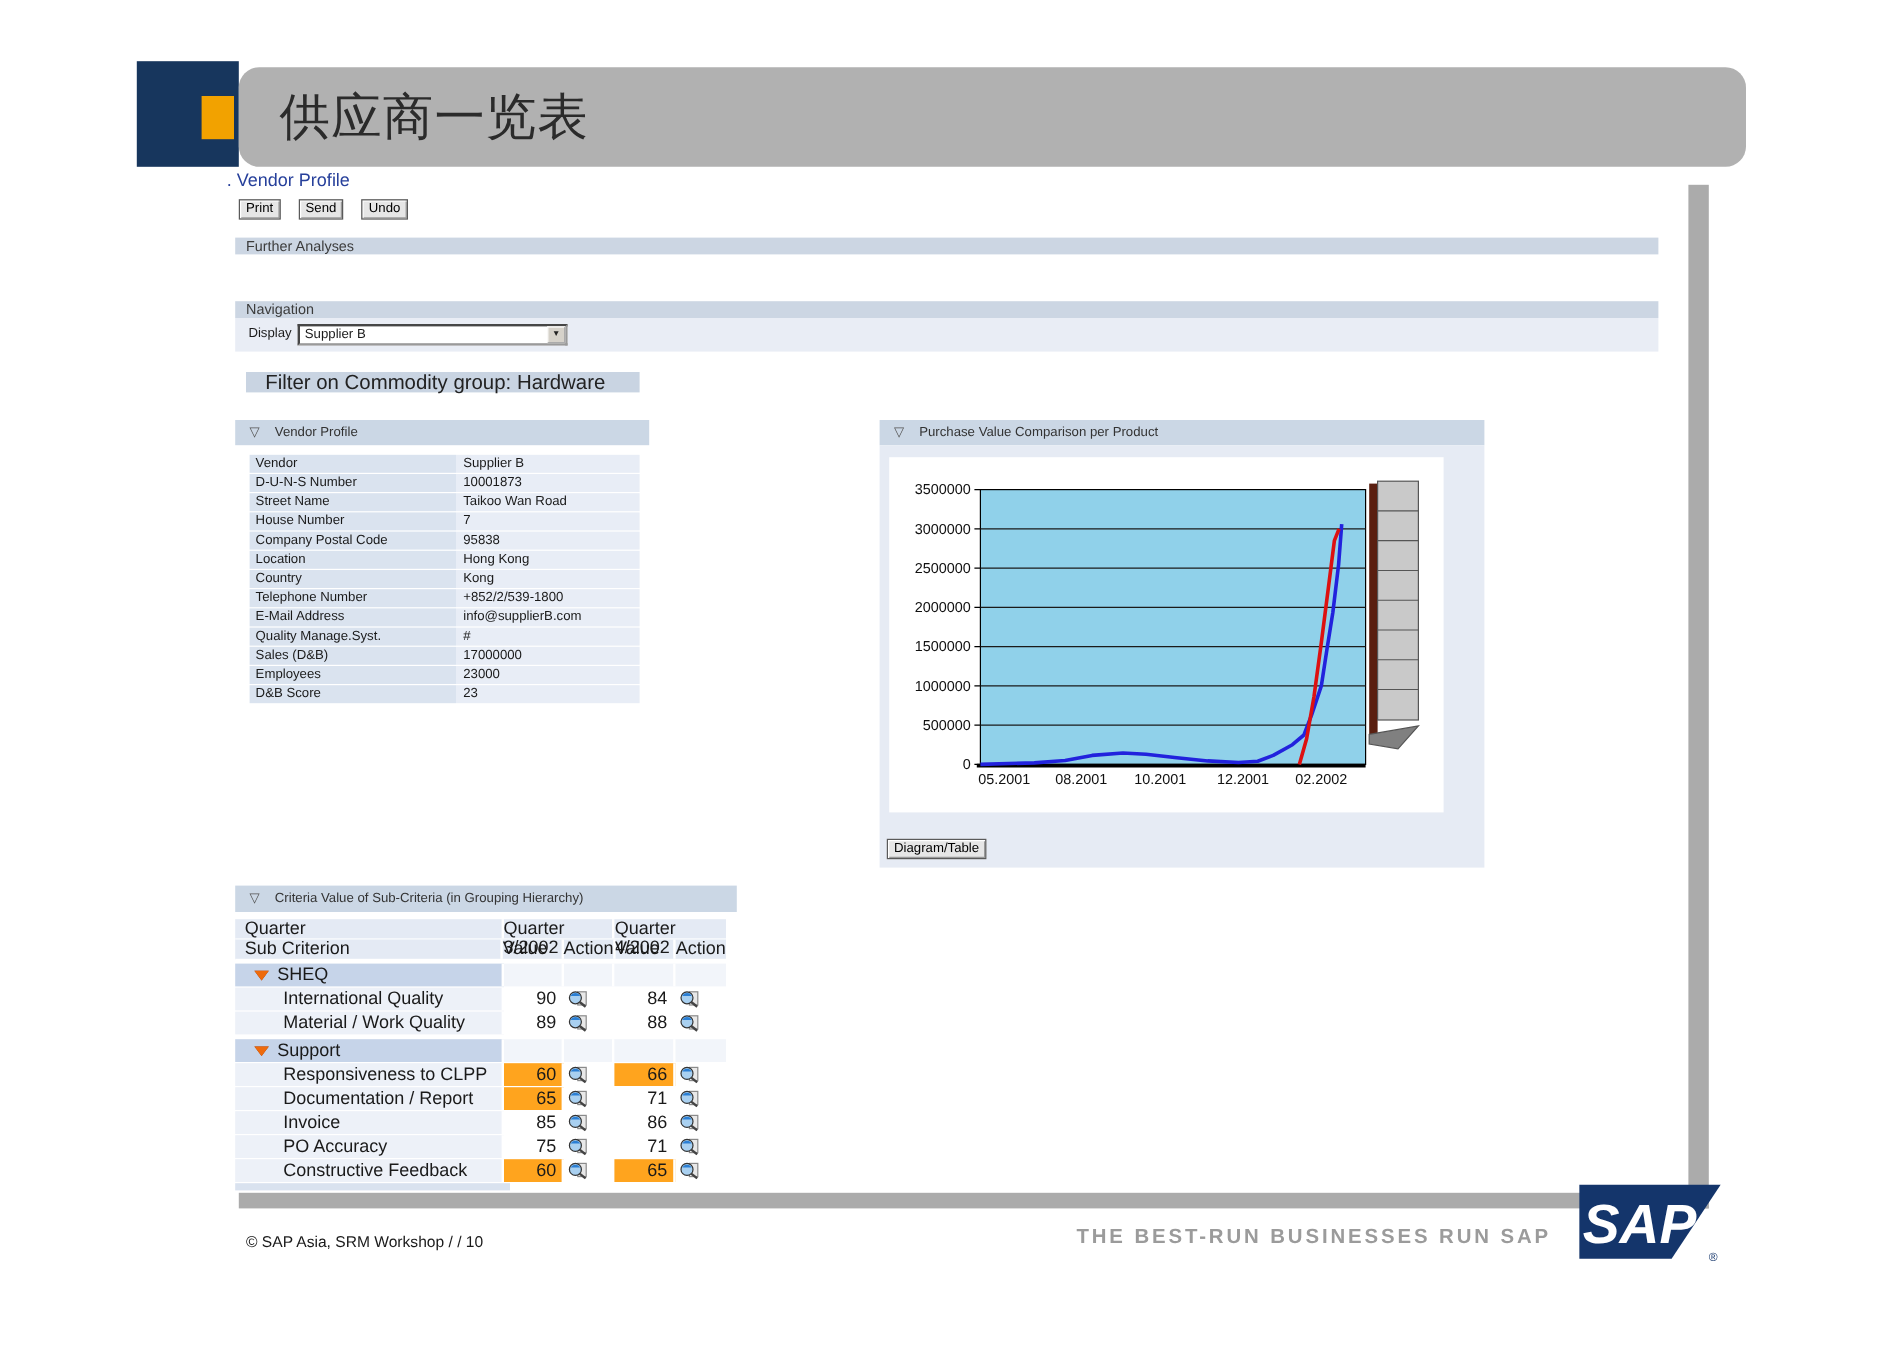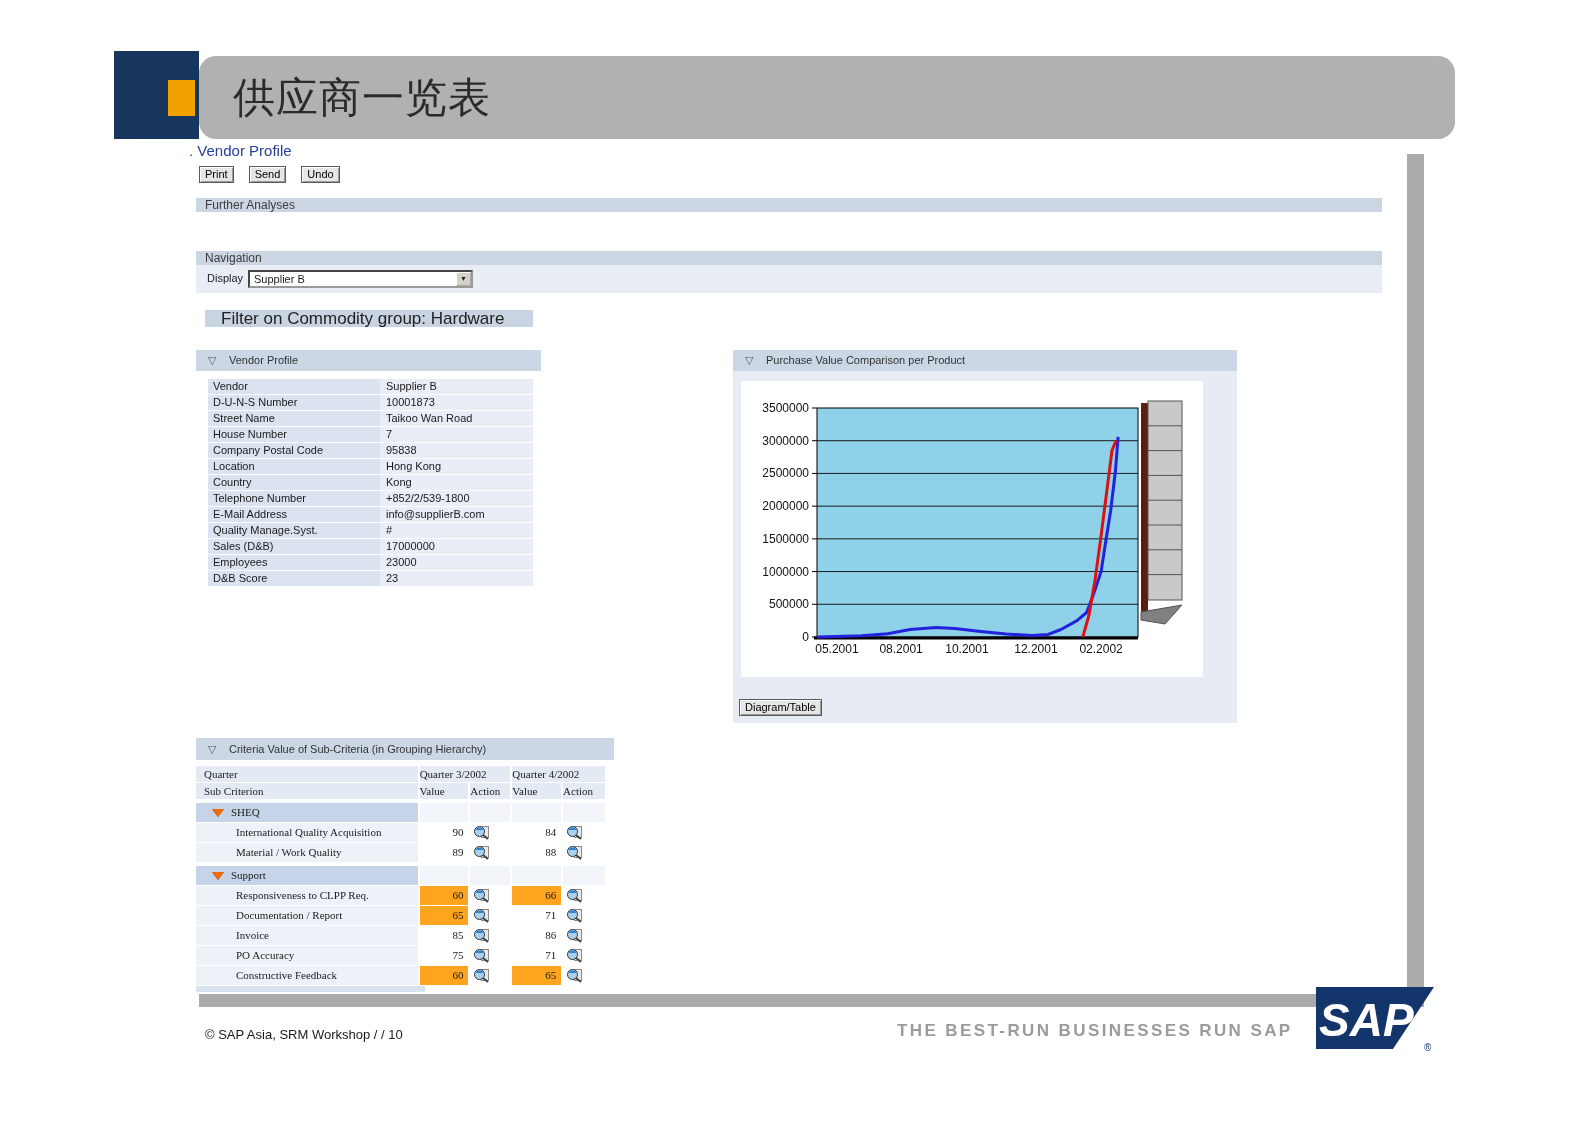--- a/index.html
+++ b/index.html
@@ -42,21 +42,21 @@
   .tri-open{position:absolute;left:12px;top:0;font-size:11px;line-height:21px;color:#555;cursor:pointer;}
   
   .vtable{position:absolute;left:208px;top:379px;width:325px;}
   .vrow{display:flex;height:15px;border-bottom:1px solid #fff;font-size:11px;line-height:15px;}
   .vlabel{width:172px;background:#dae3ef;padding-left:5px;box-sizing:border-box;}
   .vvalue{flex:1;background:#e8edf6;padding-left:6px;box-sizing:border-box;}
   
   .chart-panel{position:absolute;left:733px;top:371px;width:504px;height:352px;background:#e6ebf4;}
   .chart-white{position:absolute;left:8px;top:10px;width:462px;height:296px;background:#fff;}
   
-  .ctable{position:absolute;left:196px;top:766px;width:409px;font-size:11px;font-family:Liberation Serif, serif;}
+  .ctable{position:absolute;left:196px;top:766px;width:409px;font-size:15px;}
   .crow{display:flex;border-bottom:1px solid #fff;}
   .c0{width:229px;box-sizing:border-box;border-right:2px solid #fff;}
   .cc{box-sizing:border-box;border-right:2px solid #fff;}
   .c1,.c3{width:52px;} .c2{width:43px;} .c4{width:43px;border-right:none;}
   .chead{background:#e4eaf4;height:16px;line-height:16px;}
   .chead .c0{padding-left:8px;}
   .cspan{width:95px;box-sizing:border-box;border-right:2px solid #fff;}
   .grow{height:19px;line-height:19px;margin-top:3px;}
   .grow .c0{background:#c6d4e9;padding-left:16px;display:flex;align-items:center;gap:7px;}
   .grow .cc{background:#f2f5fa;}

